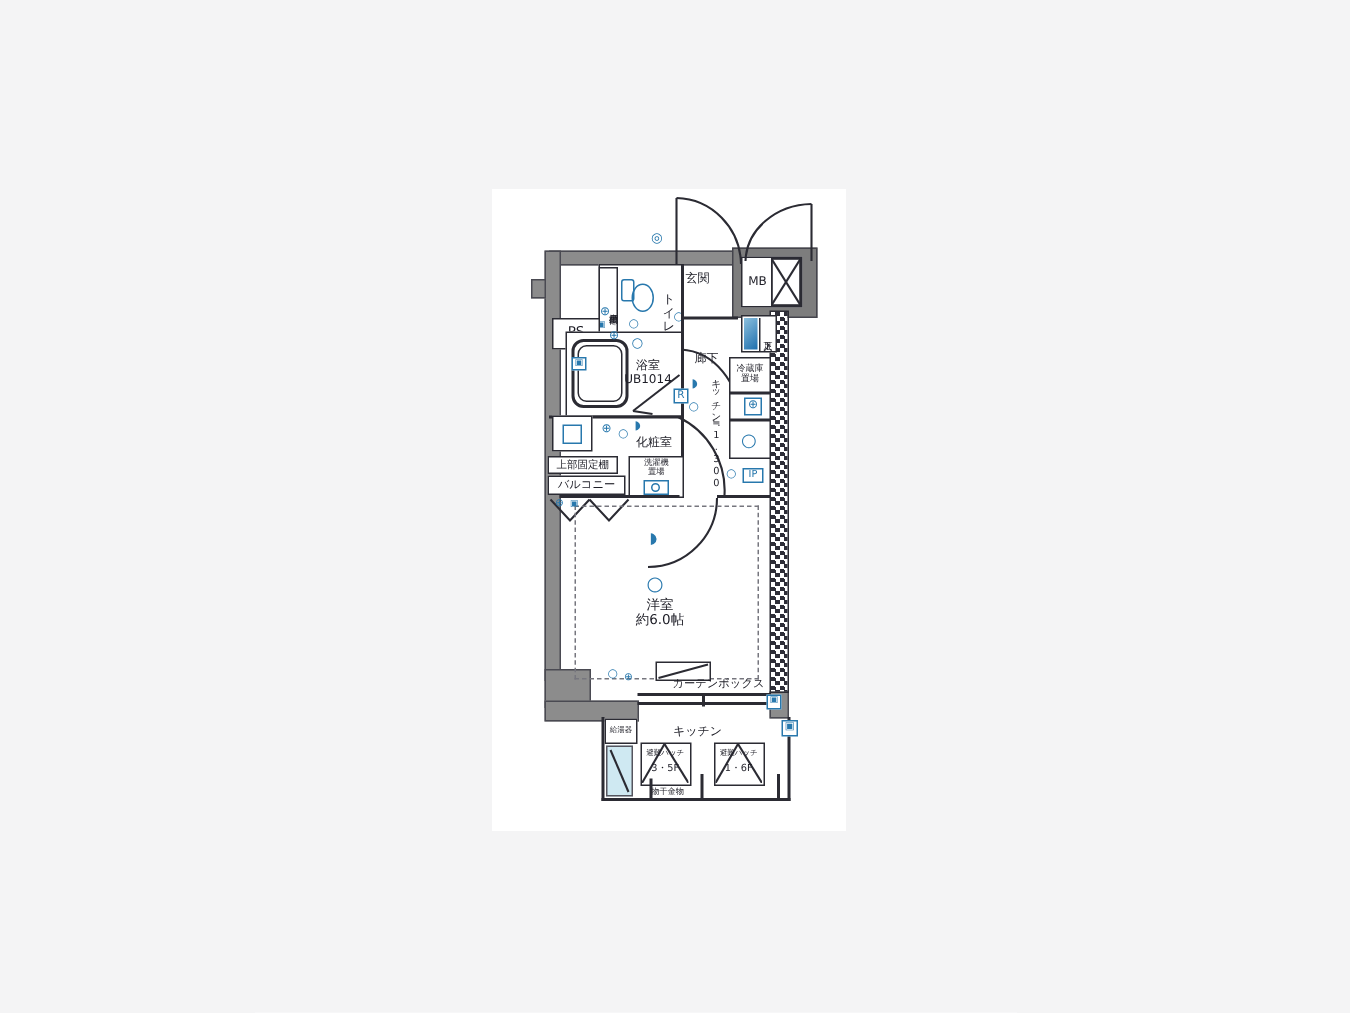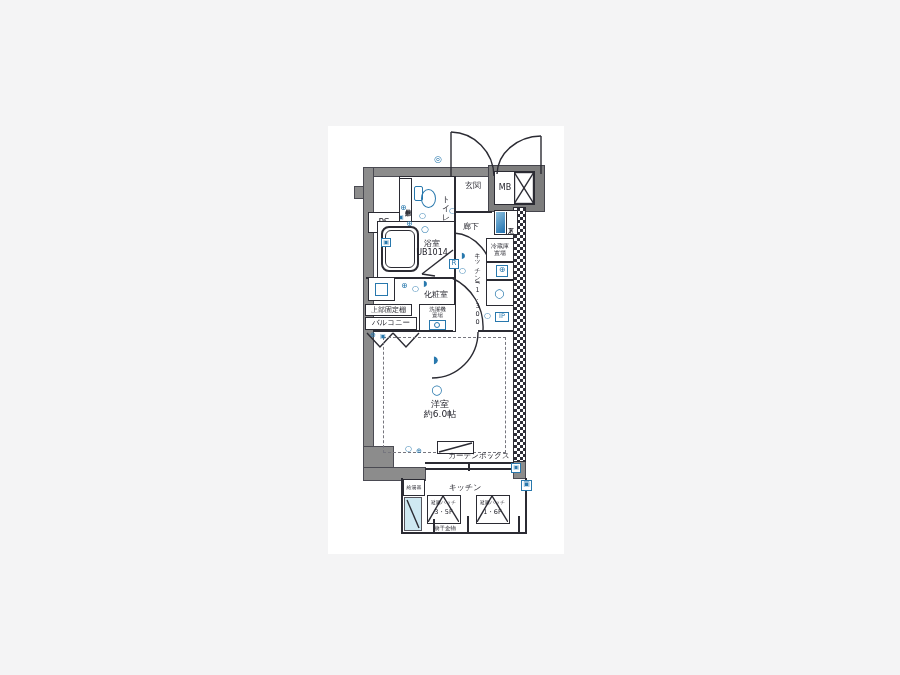--- a/index.html
+++ b/index.html
@@ -58,21 +58,21 @@
 
   <div class="abs box" style="left:399px;top:176px;width:57px;height:52px;"></div>
   <div class="abs box-thin vtxt lbl" style="left:399px;top:178px;width:13px;height:52px;font-size:6px;padding-top:2px;">上部吊戸棚</div>
   <div class="abs vtxt lbl" style="left:441px;top:183px;height:42px;font-size:8px;">トイレ</div>
   <div class="abs" style="left:414px;top:186px;width:9px;height:15px;border:1.5px solid #2878ad;border-radius:2px;"></div>
   <div class="abs" style="left:421px;top:189px;width:15px;height:19px;border:1.5px solid #2878ad;border-radius:50%;"></div>
   <span class="abs sym" style="left:400px;top:204px;font-size:8px;">⊕</span>
   <span class="abs sym" style="left:398px;top:214px;font-size:6px;">▣</span>
   <span class="abs sym" style="left:419px;top:212px;font-size:8px;">○</span>
 
-  <div class="abs lbl" style="left:457px;top:181px;width:32px;font-size:8px;">玄関</div>
+  <div class="abs lbl" style="left:457px;top:181px;width:14px;font-size:8px;">玄関</div>
   <div class="abs line" style="left:456px;top:211px;width:36px;height:2px;"></div>
   <span class="abs sym" style="left:434px;top:155px;font-size:9px;">◎</span>
   <span class="abs sym" style="left:449px;top:207px;font-size:8px;">○</span>
 
   <div class="abs box-thin" style="left:368px;top:212px;width:32px;height:21px;">
     <span class="abs lbl" style="left:0;top:4px;width:30px;font-size:9px;">PS</span>
   </div>
 
   <div class="abs box" style="left:377px;top:221px;width:79px;height:57px;"></div>
   <div class="abs" style="left:381px;top:226px;width:38px;height:46px;border:2px solid #2b2b33;border-radius:8px;"></div>
@@ -83,21 +83,21 @@
     <div>UB1014</div>
   </div>
   <span class="abs sym" style="left:406px;top:220px;font-size:8px;">⊕</span>
   <span class="abs sym" style="left:421px;top:225px;font-size:9px;">○</span>
   <svg class="abs" style="left:419px;top:247px;" width="36" height="30">
     <line x1="34" y1="3" x2="3" y2="27" class="stroke"></line>
     <line x1="3" y1="27" x2="16" y2="29" class="stroke"></line>
   </svg>
 
   <div class="abs line" style="left:454px;top:176px;width:2px;height:156px;"></div>
-  <div class="abs lbl" style="left:458px;top:222px;width:26px;font-size:8px;">廊下</div>
+  <div class="abs lbl" style="left:458px;top:234px;width:26px;font-size:8px;">廊下</div>
   <svg class="abs" style="left:452px;top:232px;" width="42" height="49">
     <path d="M2,1 A41,47 0 0 1 41,48" class="stroke"></path>
   </svg>
   <svg class="abs" style="left:451px;top:277px;" width="33" height="55">
     <path d="M1,1 A54,54 0 0 1 32,53" class="stroke"></path>
   </svg>
   <span class="abs symbox" style="left:449px;top:259px;width:10px;height:10px;font-size:7px;">R</span>
   <span class="abs sym" style="left:461px;top:252px;font-size:8px;">◗</span>
   <span class="abs sym" style="left:459px;top:267px;font-size:8px;">○</span>
 

